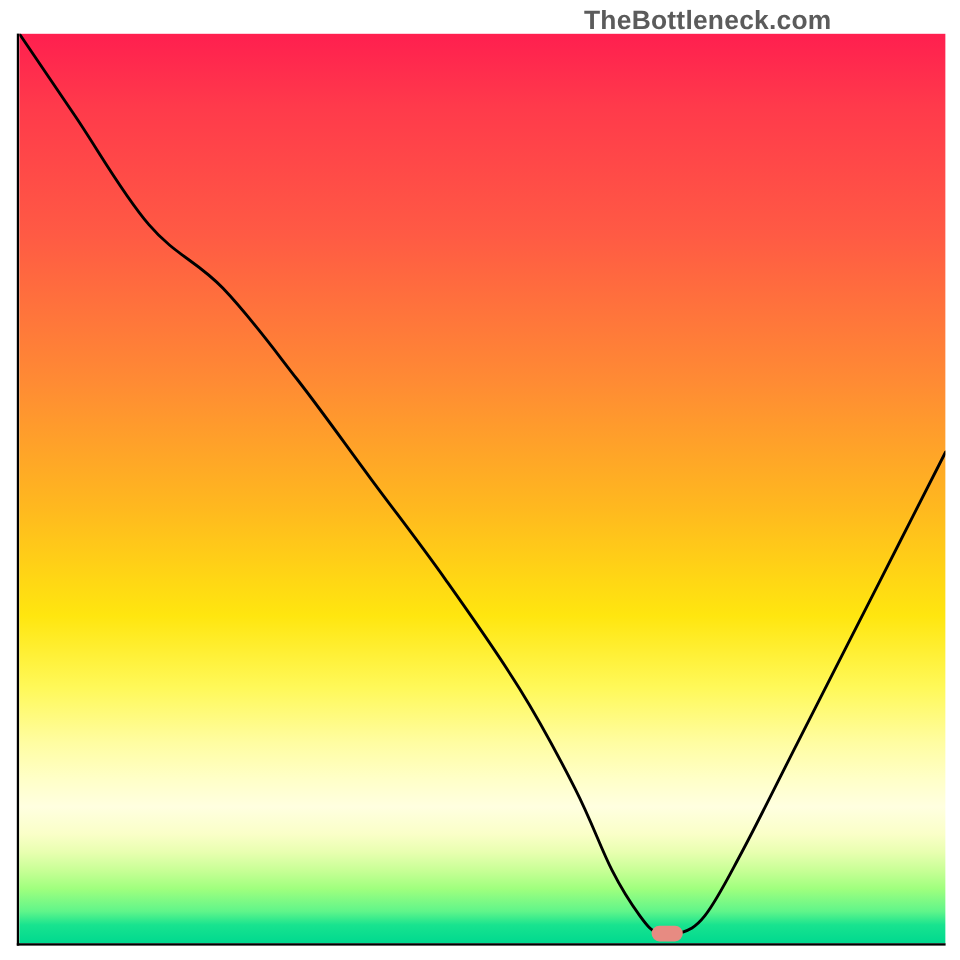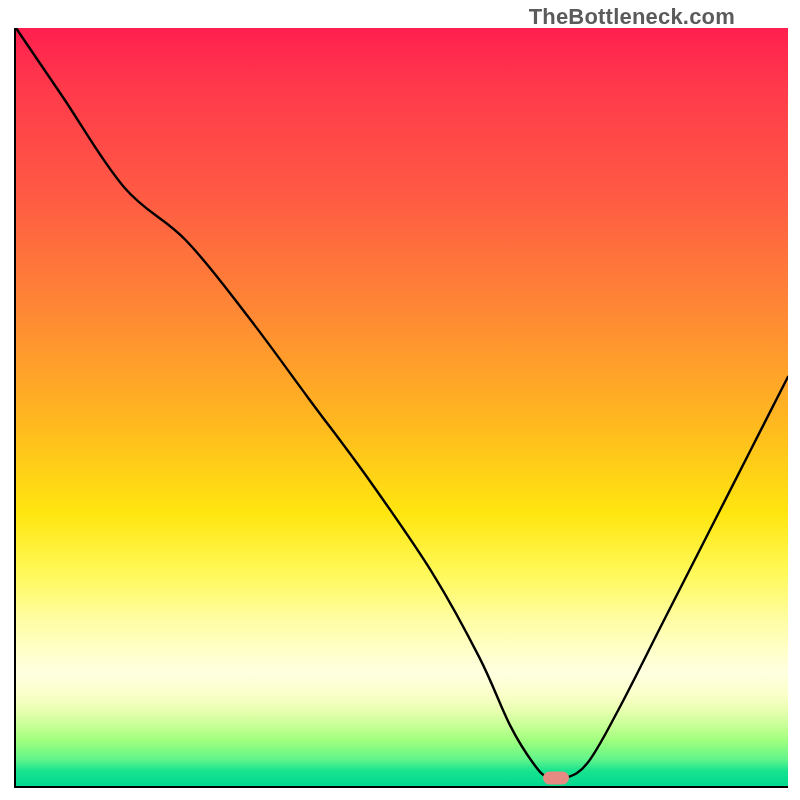--- a/index.html
+++ b/index.html
@@ -7,21 +7,20 @@
     padding: 0;
     width: 800px;
     height: 800px;
     background: #ffffff;
     font-family: Arial, Helvetica, sans-serif;
   }
   .canvas {
     position: relative;
     width: 703px;
     height: 800px;
-    padding-left: 42px;
   }
   .watermark {
     position: absolute;
     top: 4px;
     right: 10px;
     font-size: 22px;
     font-weight: 600;
     color: #5b5b5b;
     letter-spacing: 0.2px;
     z-index: 10;

